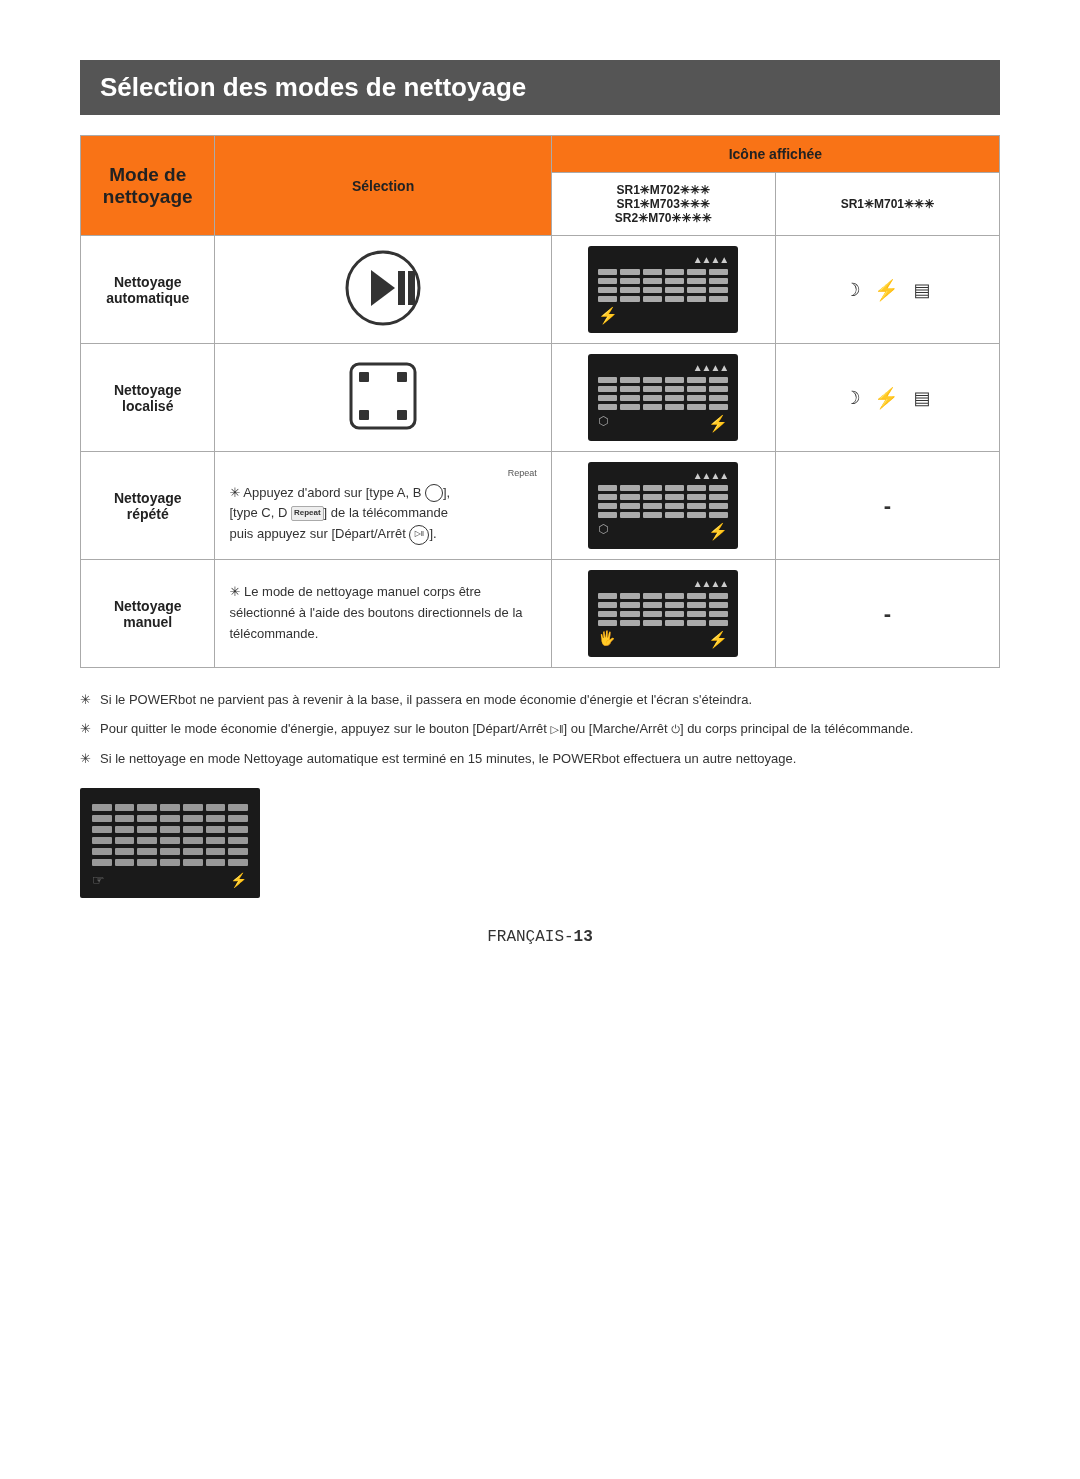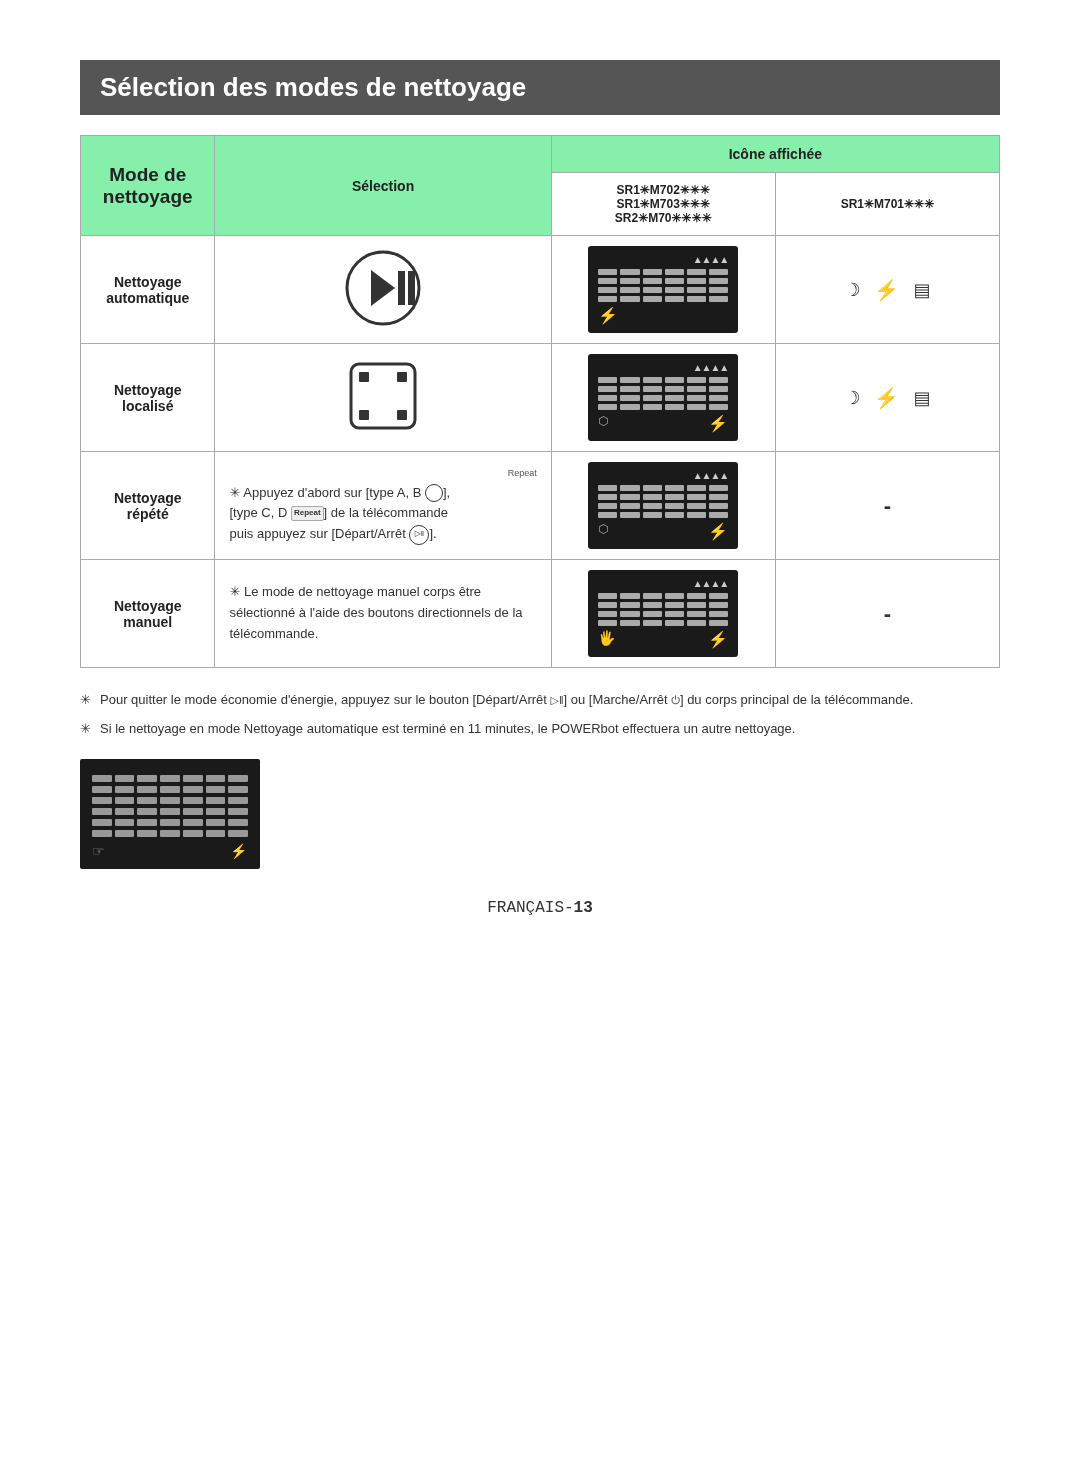--- a/index.html
+++ b/index.html
@@ -29,21 +29,21 @@
 
     table.main-table th,
     table.main-table td {
       border: 1px solid #aaa;
       padding: 10px 14px;
       vertical-align: middle;
       text-align: center;
     }
 
     table.main-table thead tr:first-child th {
-      background: #86efac;
+      background: #f97316;
     }
 
     .col-mode {
       width: 120px;
       text-align: center;
       font-weight: bold;
       font-size: 14px;
     }
     .col-selection {
       width: 300px;
@@ -532,24 +532,27 @@
         </td>
         <td class="cell-center dash-cell">
           <span>-</span>
         </td>
       </tr>
     </tbody>
   </table>
 
   <div class="notes-section">
     <div class="note-item">
+      <span>Si le POWERbot ne parvient pas à revenir à la base, il passera en mode économie d'énergie et l'écran s'éteindra.</span>
+    </div>
+    <div class="note-item">
       Pour quitter le mode économie d'énergie, appuyez sur le bouton [Départ/Arrêt <span style="font-size:11px;">▷‖</span>] ou [Marche/Arrêt <span style="font-size:11px;">⏻</span>] du corps principal de la télécommande.
     </div>
     <div class="note-item">
-      <span>Si le nettoyage en mode Nettoyage automatique est terminé en 11 minutes, le POWERbot effectuera un autre nettoyage.</span>
+      <span>Si le nettoyage en mode Nettoyage automatique est terminé en 15 minutes, le POWERbot effectuera un autre nettoyage.</span>
     </div>
   </div>
 
   <div>
     <div class="bottom-lcd">
       <div class="bottom-lcd-lines">
         <div class="bottom-lcd-line">
             <div class="bseg on"></div>
             <div class="bseg on"></div>
             <div class="bseg on"></div>

